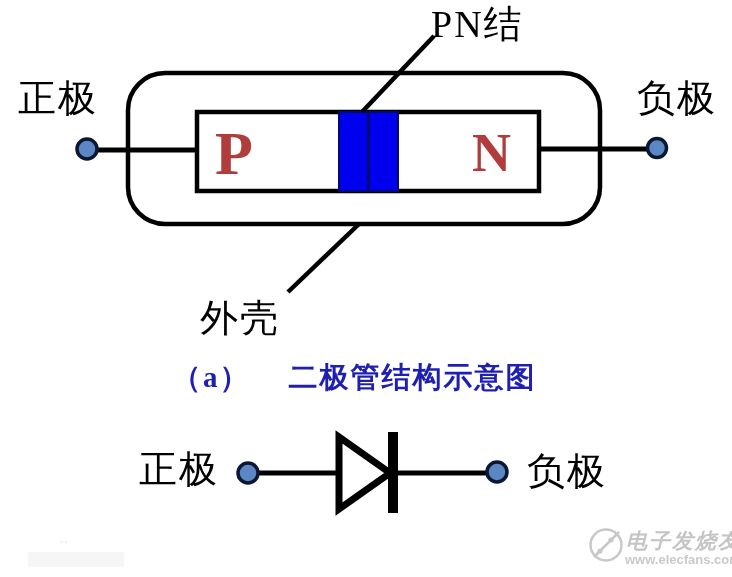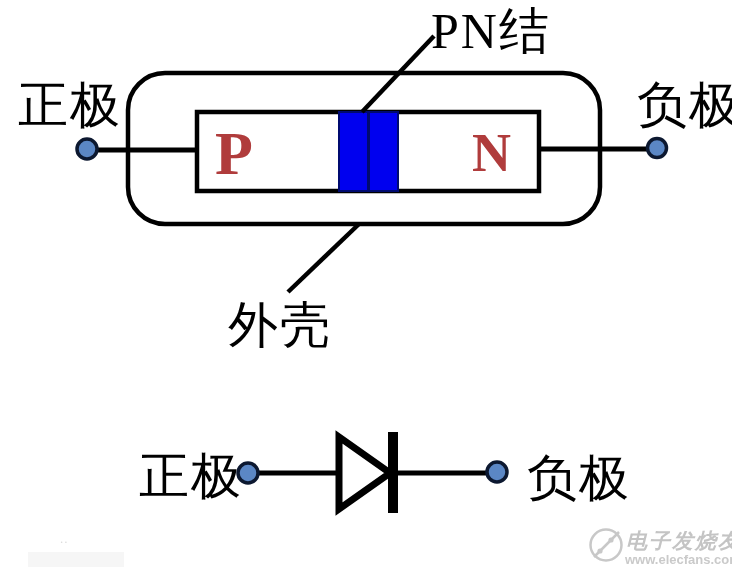--- a/index.html
+++ b/index.html
@@ -16,21 +16,21 @@
     overflow: hidden;
   }
   .layer {
     position: absolute;
     left: 0;
     top: 0;
   }
   .lbl {
     position: absolute;
     color: #000000;
-    font-size: 50px;
+    font-size: 38px;
     line-height: 1.05;
     letter-spacing: 2px;
     white-space: nowrap;
   }
   .region-letter {
     position: absolute;
     font-weight: bold;
     color: #b03c3c;
     font-family: "Liberation Serif", serif;
     line-height: 1;
@@ -118,25 +118,28 @@
       <circle cx="606" cy="545" r="15.5" fill="none" stroke="#c8c8c8" stroke-width="2.5"></circle>
       <line x1="594" y1="557" x2="619" y2="532" stroke="#c8c8c8" stroke-width="2.5"></line>
       <circle cx="600" cy="551" r="2.6" fill="#c8c8c8"></circle>
       <circle cx="611" cy="540" r="2.6" fill="#c8c8c8"></circle>
     </g>
   </svg>
 
   <div class="lbl" style="left:431px; top:5px;">PN结</div>
   <div class="lbl" style="left:18px; top:79px;">正极</div>
   <div class="lbl" style="left:637px; top:79px;">负极</div>
-  <div class="lbl" style="left:228px; top:299px;">外壳</div>
+  <div class="lbl" style="left:200px; top:299px;">外壳</div>
 
   <div class="region-letter" style="left:215px; top:122px; font-size:62px;">P</div>
   <div class="region-letter" style="left:472px; top:126px; font-size:54px;">N</div>
 
+  <div class="caption" style="left:172px; top:358px;">
+    <span class="cap-index">（a）</span><span>二极管结构示意图</span>
+  </div>
 
   <div class="lbl" style="left:139px; top:450px;">正极</div>
   <div class="lbl" style="left:527px; top:452px;">负极</div>
 
 
   <div class="wm-brand">电子发烧友</div>
   <div class="wm-site">www.elecfans.com</div>
 
   <div class="faint-band"></div>
   <div class="faint-dots">..</div>

